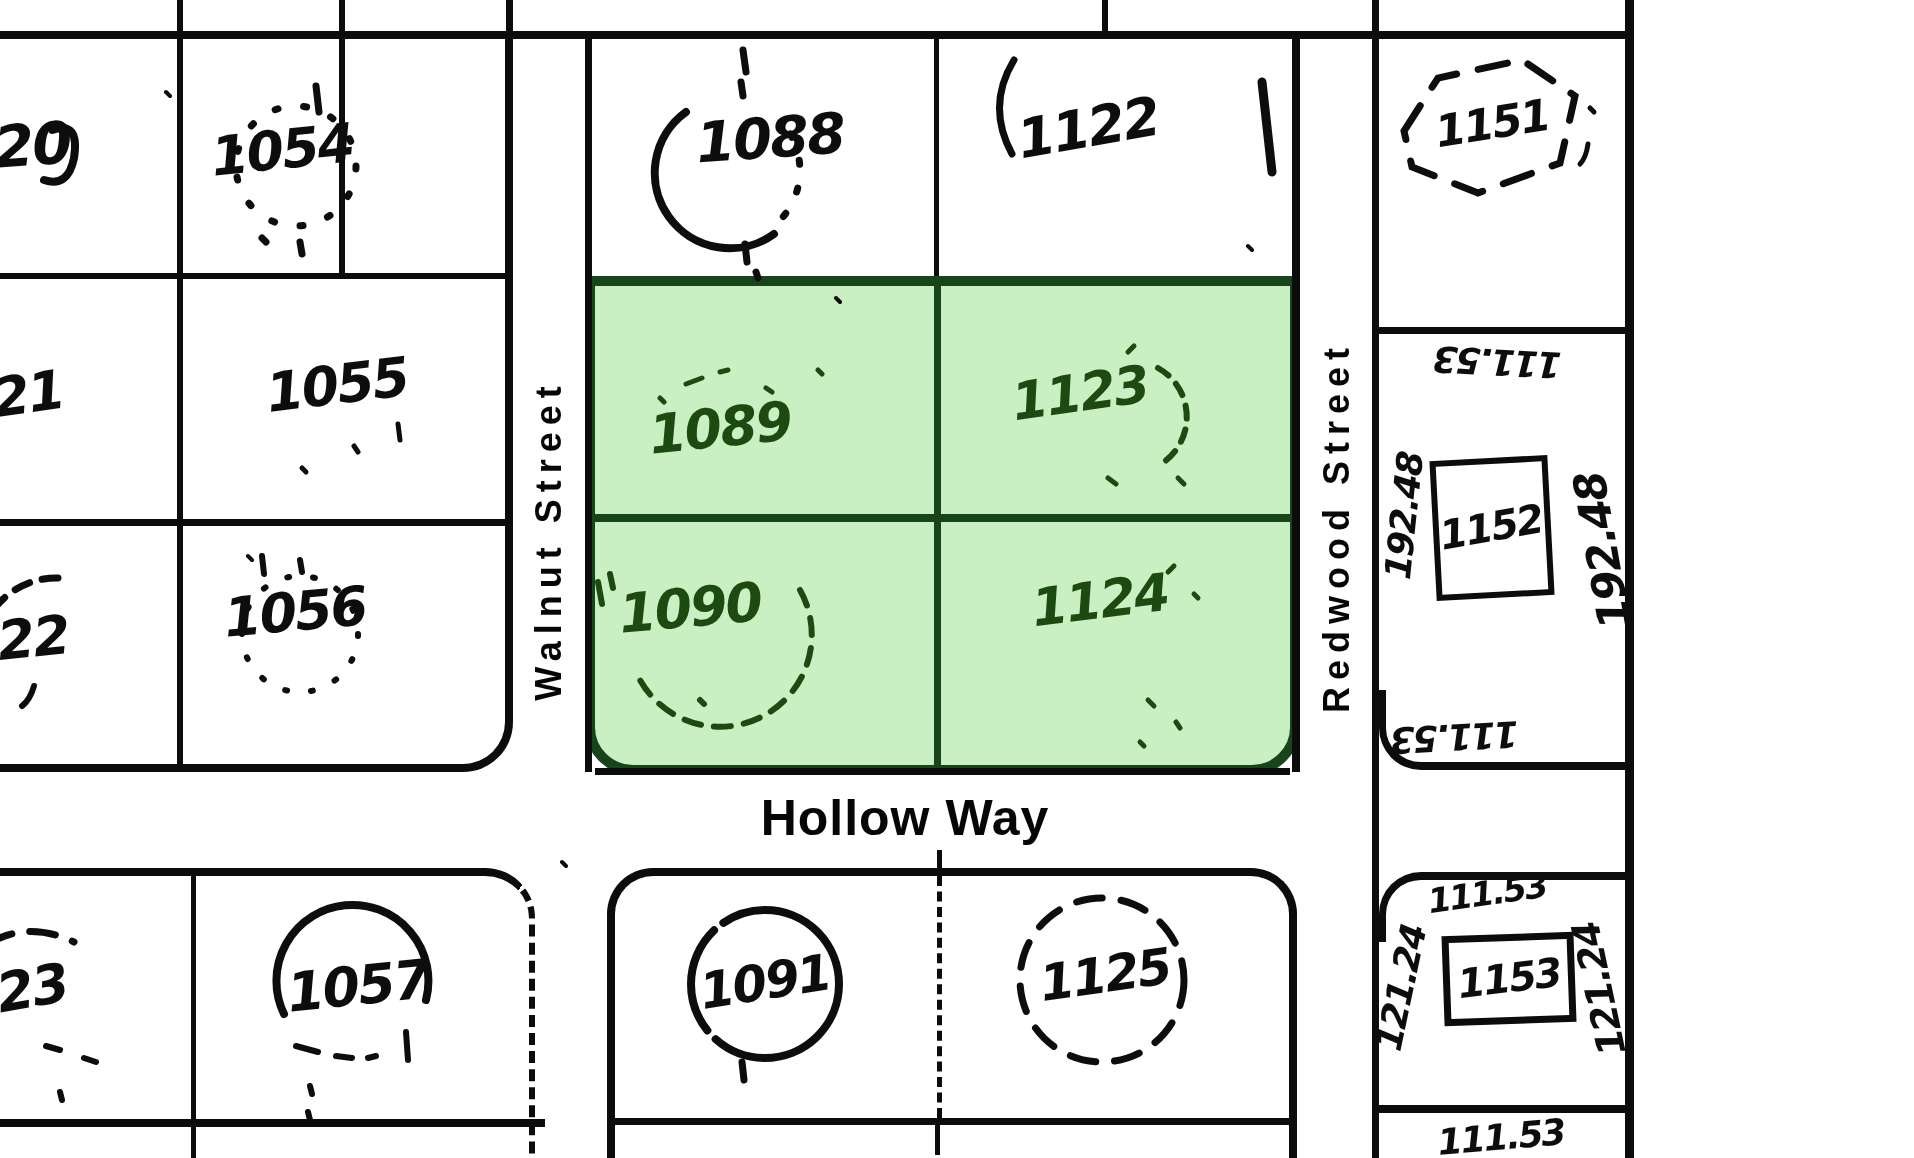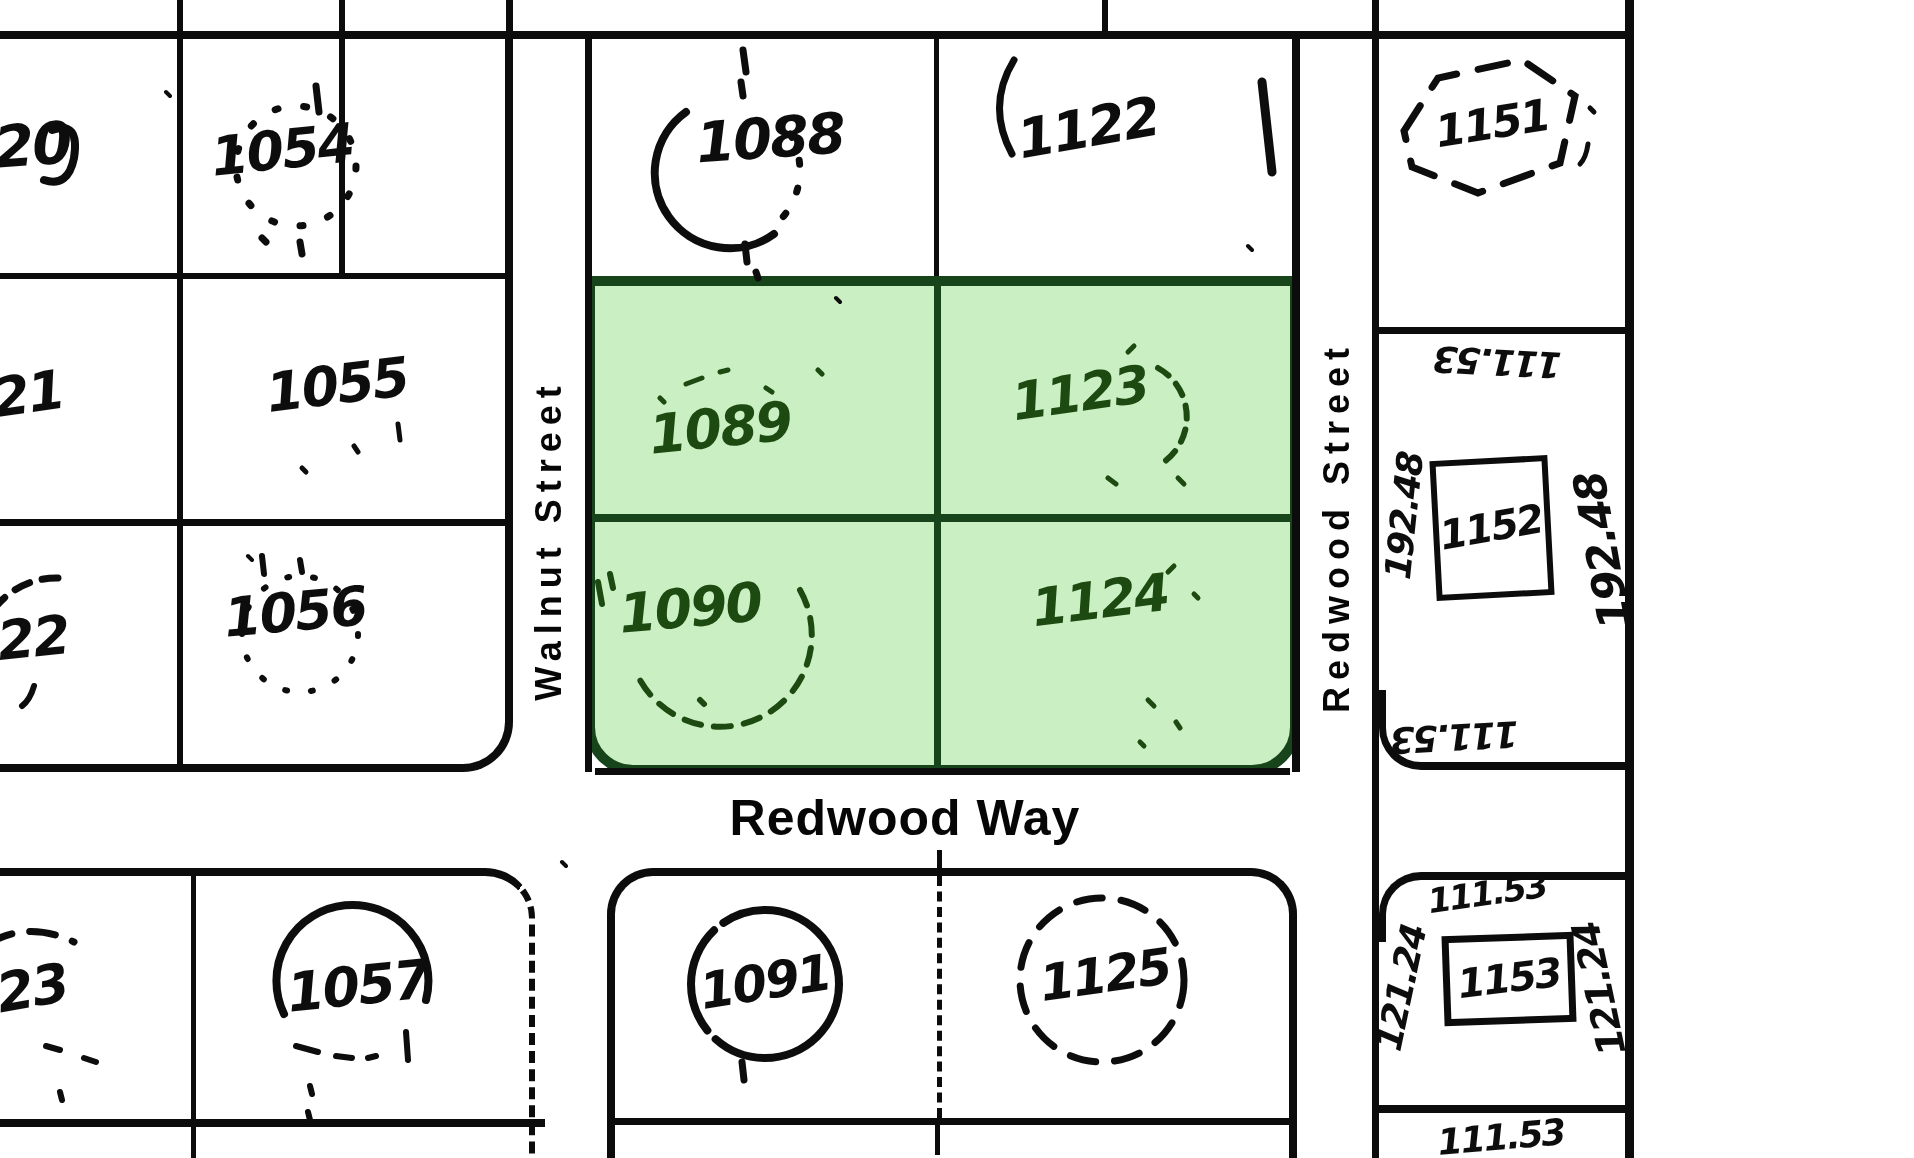--- a/index.html
+++ b/index.html
@@ -113,21 +113,21 @@
       <path stroke-width="6" stroke-dasharray="13 11" d="M1158 368 A56 56 0 0 1 1164 462"></path>
       <path stroke-width="5" d="M1108 478 L1116 484 M1128 352 L1134 346 M1178 478 L1184 484"></path>
       <path stroke-width="6" stroke-dasharray="17 13" d="M800 590 A86 86 0 0 1 640 680"></path>
       <path stroke-width="6" d="M598 582 L602 604 M610 574 L613 588 M700 700 L704 704"></path>
       <path stroke-width="5" d="M1168 572 L1174 566 M1194 594 L1198 598 M1148 700 L1154 706 M1176 722 L1180 728 M1140 742 L1144 746"></path>
     </g>
   </svg>
 
   <div class="label street" style="left:549px;top:540px;font-size:36px;letter-spacing:7px;transform:translate(-50%,-50%) rotate(-90deg);">Walnut Street</div>
   <div class="label street" style="left:1337px;top:527px;font-size:36px;letter-spacing:7px;transform:translate(-50%,-50%) rotate(-90deg);">Redwood Street</div>
-  <div class="label street" style="left:905px;top:818px;font-size:50px;letter-spacing:1px;transform:translate(-50%,-50%);">Redwood Way</div>
+  <div class="label street" style="left:905px;top:818px;font-size:50px;letter-spacing:1px;transform:translate(-50%,-50%);">Hollow Way</div>
 
   <div class="label hw" style="left:32px;top:145px;font-size:58px;transform:translate(-50%,-50%) rotate(-4deg);">20</div>
   <div class="label hw" style="left:282px;top:150px;font-size:54px;transform:translate(-50%,-50%) rotate(-6deg);">1054</div>
   <div class="label hw" style="left:28px;top:394px;font-size:54px;transform:translate(-50%,-50%) rotate(-8deg);">21</div>
   <div class="label hw" style="left:337px;top:385px;font-size:54px;transform:translate(-50%,-50%) rotate(-7deg);">1055</div>
   <div class="label hw" style="left:33px;top:638px;font-size:54px;transform:translate(-50%,-50%) rotate(-6deg);">22</div>
   <div class="label hw" style="left:295px;top:612px;font-size:54px;transform:translate(-50%,-50%) rotate(-5deg);">1056</div>
   <div class="label hw" style="left:770px;top:138px;font-size:56px;transform:translate(-50%,-50%) rotate(-4deg);">1088</div>
   <div class="label hw" style="left:1088px;top:128px;font-size:54px;transform:translate(-50%,-50%) rotate(-10deg);">1122</div>
   <div class="label hw" style="left:1492px;top:123px;font-size:44px;transform:translate(-50%,-50%) rotate(-9deg);">1151</div>

